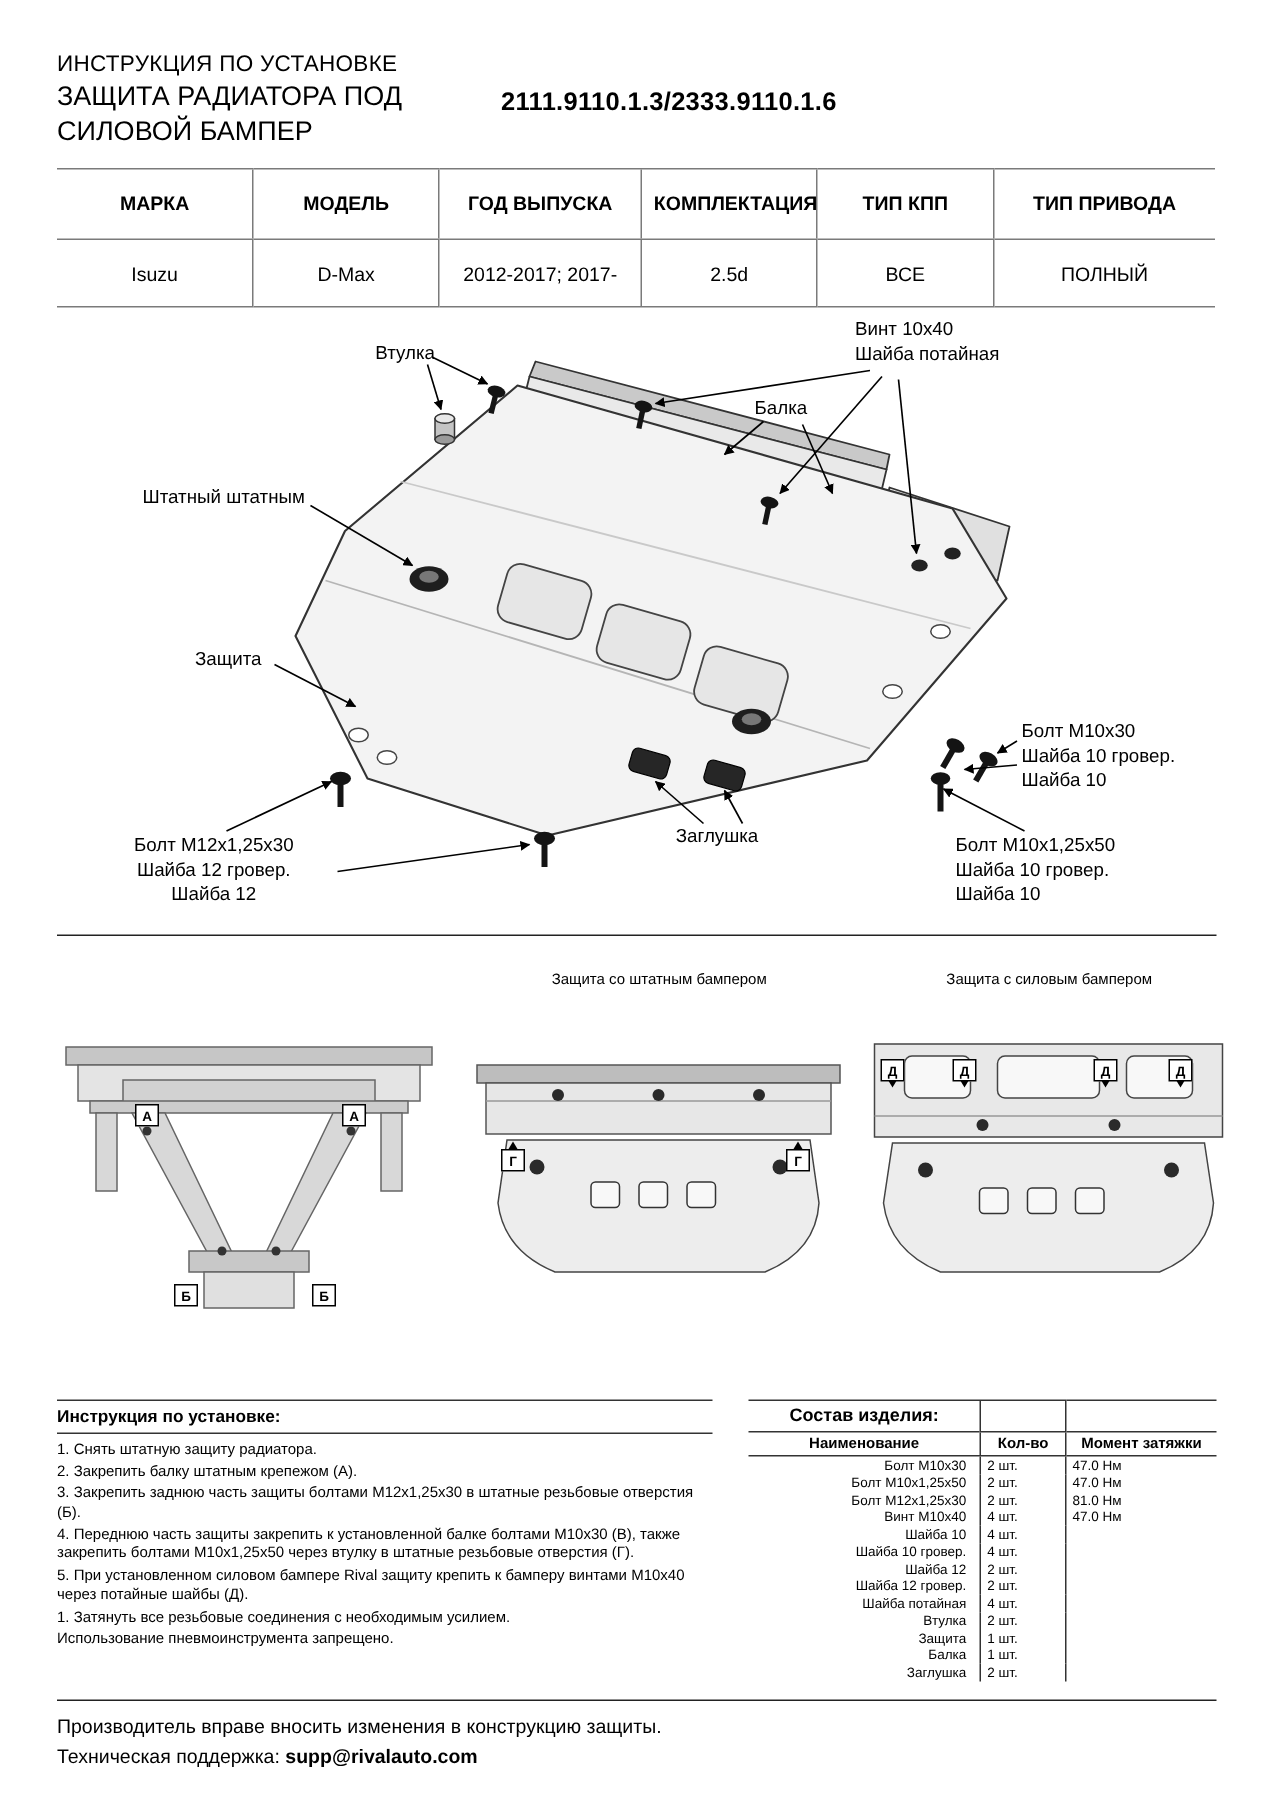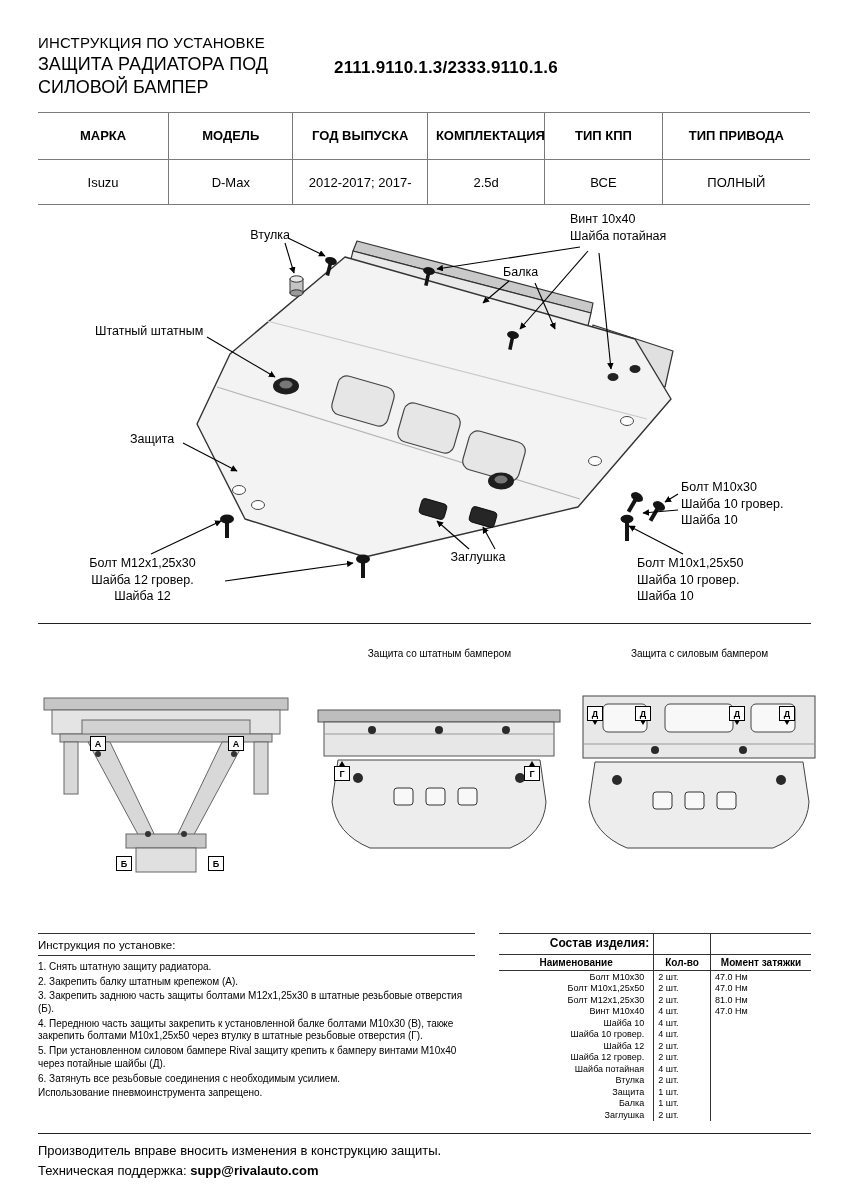--- a/index.html
+++ b/index.html
@@ -39,27 +39,27 @@
   .cap{position:absolute;top:0;text-align:center;font-size:10px}
   .views{display:flex;gap:10px;padding-left:30px;margin-top:18px}
   .panel{position:relative;height:205px}
   .marker{position:absolute;width:14px;height:13px;border:1px solid #000;background:#fff;
           font-size:9px;font-weight:700;display:flex;align-items:center;justify-content:center;z-index:2}
   .marker.down::after{content:"";position:absolute;left:3.5px;top:13px;border:3.5px solid transparent;border-top:5px solid #000}
   .marker.up::after{content:"";position:absolute;left:3.5px;top:-9px;border:3.5px solid transparent;border-bottom:5px solid #000}
   
   .bottom{display:flex;padding:0 38px;margin-top:44px}
   .instr{width:437px;border-top:1px solid #333;padding-top:5px}
-  .instr-head{font-weight:400;font-size:11.5px;border-bottom:1px solid #333;padding-bottom:4px;margin-bottom:5px}
+  .instr-head{font-weight:700;font-size:11.5px;border-bottom:1px solid #333;padding-bottom:4px;margin-bottom:5px}
   .step{font-size:10px;line-height:1.27;margin-bottom:2px}
   .parts{margin-left:24px;flex:1}
   table.parts-t{border-collapse:collapse;width:312px}
   .parts-t td{padding:0 4px}
   .parts-t td+td{border-left:1px solid #333}
-  .pt-title td{border-top:1px solid #333;font-weight:700;font-size:12px;padding:2px 4px 4px;text-align:right}
+  .pt-title td{border-top:1px solid #333;font-weight:700;font-size:12px;padding:2px 4px 4px;text-align:center}
   .pt-head td{border-top:1px solid #333;border-bottom:1px solid #333;font-weight:700;font-size:10px;text-align:center;padding:2px 2px}
   .pt-row td{font-size:9px;height:11.5px}
   .c-name{width:152px}.c-qty{width:52px}.c-tq{width:100px}
   .pt-row .c-name{text-align:right;padding-right:9px}
   .pt-row .c-qty,.pt-row .c-tq{text-align:left}
   
   .footer{margin:12px 38px 0;border-top:1.5px solid #222;padding-top:9px}
   .f1{font-size:13px;margin:0 0 5px}
   .f2{font-size:13px;margin:0}
   .f2 .email{font-weight:700}
@@ -320,21 +320,21 @@
 
   <div class="bottom">
 
     <div class="instr">
       <div class="instr-head">Инструкция по установке:</div>
       <div class="step">1. Снять штатную защиту радиатора.</div>
       <div class="step">2. Закрепить балку штатным крепежом (А).</div>
       <div class="step">3. Закрепить заднюю часть защиты болтами М12х1,25х30 в штатные резьбовые отверстия (Б).</div>
       <div class="step">4. Переднюю часть защиты закрепить к установленной балке болтами М10х30 (В), также закрепить болтами М10х1,25х50 через втулку в штатные резьбовые отверстия (Г).</div>
       <div class="step">5. При установленном силовом бампере Rival защиту крепить к бамперу винтами М10х40 через потайные шайбы (Д).</div>
-      <div class="step">6. Затянуть все резьбовые соединения с необходимым усилием.</div>
+      <div class="step">1. Затянуть все резьбовые соединения с необходимым усилием.</div>
       <div class="step">Использование пневмоинструмента запрещено.</div>
     </div>
 
     <div class="parts">
       <table class="parts-t">
         <tbody>
             <tr class="pt-title">
           <td class="c-name">Состав изделия:</td>
           <td class="c-qty"></td>
           <td class="c-tq"></td>

